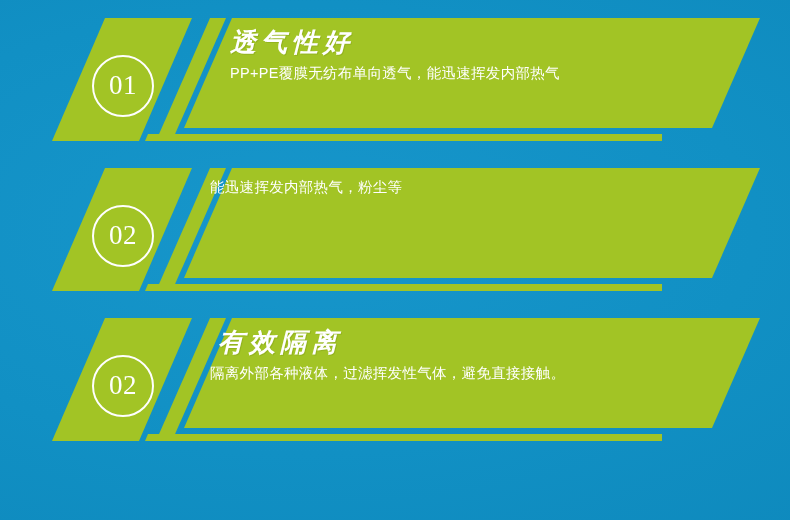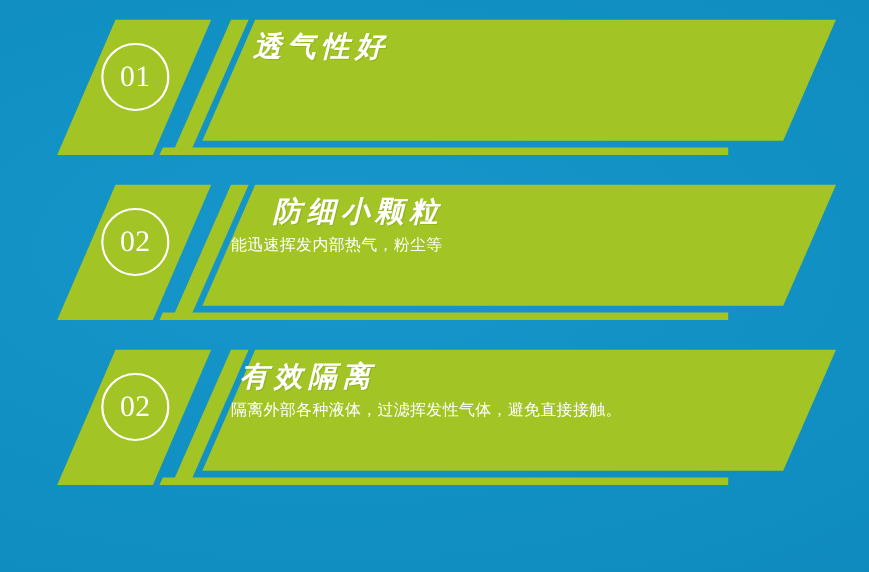--- a/index.html
+++ b/index.html
@@ -33,21 +33,21 @@
     left: 0;
     top: 0;
     width: 790px;
     height: 150px;
     display: block;
   }
 
   .number-badge {
     position: absolute;
     left: 92px;
-    top: 31px;
+    top: 47px;
     width: 62px;
     height: 62px;
     border: 2px solid #ffffff;
     border-radius: 50%;
     box-sizing: border-box;
     display: flex;
     align-items: center;
     justify-content: center;
     color: #ffffff;
     font-family: "Liberation Serif", "DejaVu Serif", serif;
@@ -118,37 +118,37 @@
 
       <polygon points="148,126 662,126 662,133 145,133" fill="#a2c425"></polygon>
     </svg>
 
     <div class="number-badge">
       <span>01</span>
     </div>
 
     <div class="text-area">
       <h2 class="feature-title">透气性好</h2>
+      <p class="feature-desc">PP+PE覆膜无纺布单向透气，能迅速挥发内部热气</p>
     </div>
   </div>
 
   <div class="feature-block" id="block-1">
     <svg class="block-svg" viewBox="0 0 790 150" preserveAspectRatio="none">
       <polygon points="105,10 192,10 139,133 52,133" fill="#a2c425"></polygon>
       <polygon points="210,10 226,10 172,133 156,133" fill="#a2c425"></polygon>
       <polygon points="232,10 760,10 712,120 184,120" fill="#a2c425"></polygon>
       <polygon points="148,126 662,126 662,133 145,133" fill="#a2c425"></polygon>
     </svg>
 
     <div class="number-badge">
       <span>02</span>
     </div>
 
     <div class="text-area">
-      <h2 class="feature-title">防细小颗粒</h2>
       <p class="feature-desc">能迅速挥发内部热气，粉尘等</p>
     </div>
   </div>
 
   <div class="feature-block" id="block-2">
     <svg class="block-svg" viewBox="0 0 790 150" preserveAspectRatio="none">
       <polygon points="105,10 192,10 139,133 52,133" fill="#a2c425"></polygon>
       <polygon points="210,10 226,10 172,133 156,133" fill="#a2c425"></polygon>
       <polygon points="232,10 760,10 712,120 184,120" fill="#a2c425"></polygon>
       <polygon points="148,126 662,126 662,133 145,133" fill="#a2c425"></polygon>

